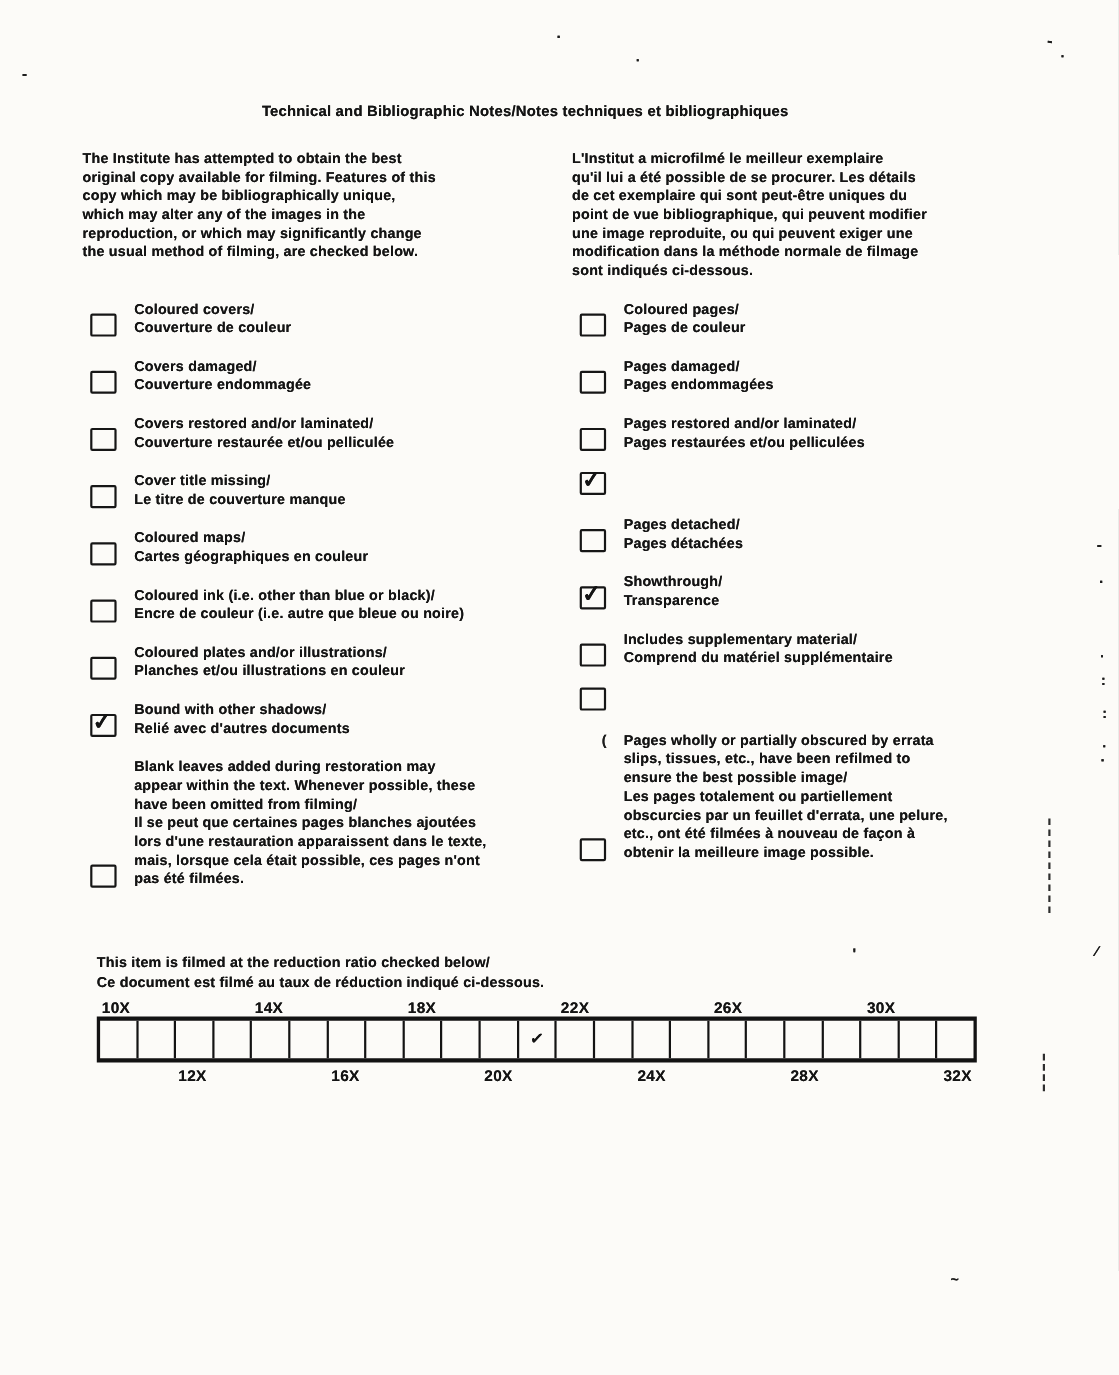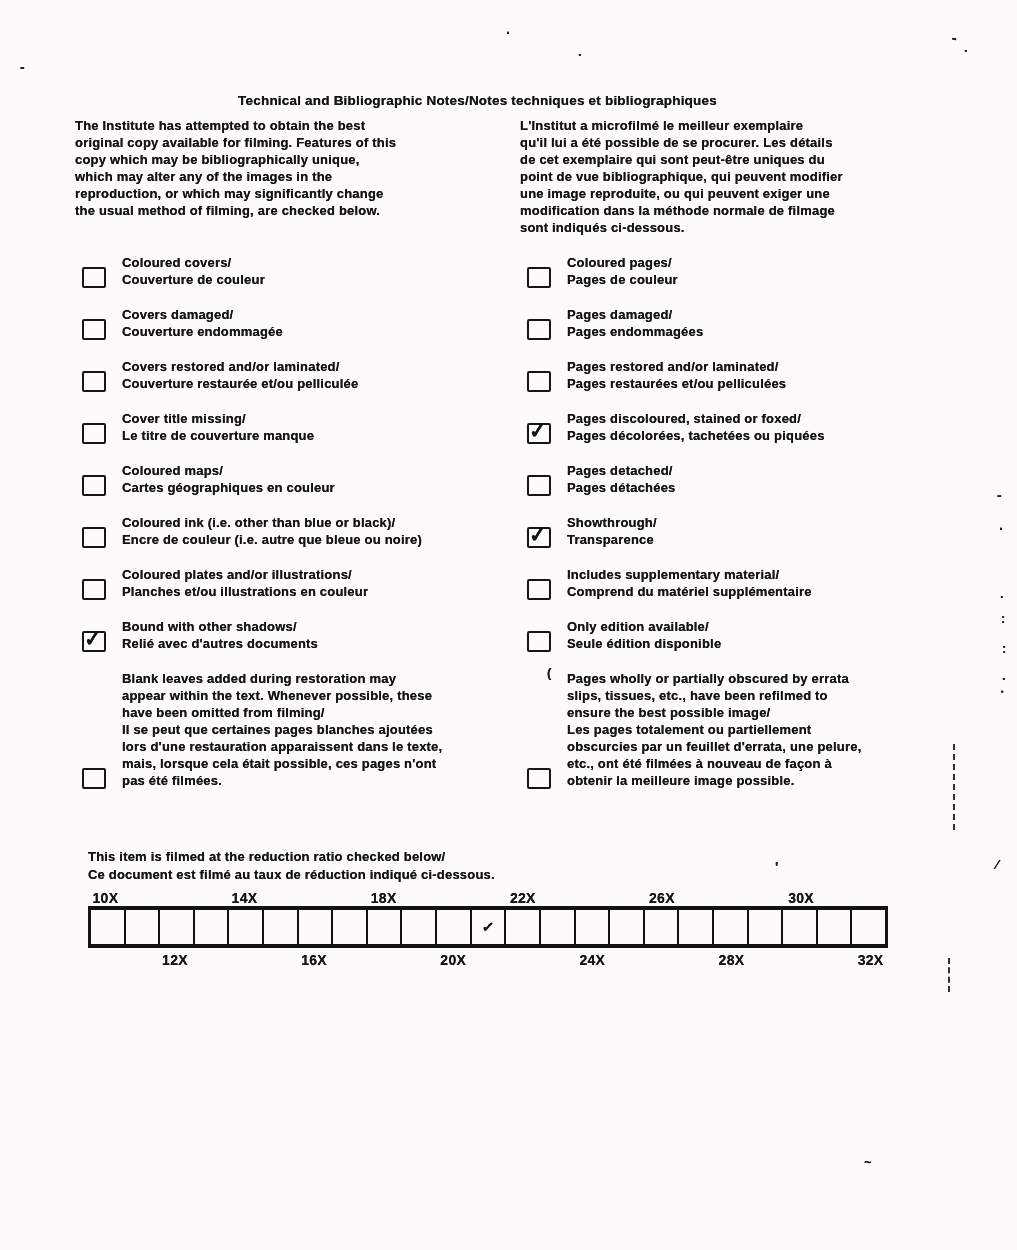--- a/index.html
+++ b/index.html
@@ -16,21 +16,21 @@
     color:#141414;
     text-shadow:0 0 .4px rgba(0,0,0,.85);
   }
   .title{
     width:805px;
     text-align:center;
     font-size:13.5px;
     line-height:17px;
     letter-spacing:.2px;
   }
-  .intro-row{display:flex;gap:15px;margin-top:8px;}
+  .intro-row{display:flex;gap:15px;margin-top:26px;}
   .intro{
     width:430px;
     font-size:13px;line-height:17px;
     letter-spacing:.2px;
     white-space:pre-line;
   }
   .cols{display:flex;gap:15px;margin-top:18px;}
   .col{width:430px;}
   .item{display:flex;align-items:flex-end;margin-bottom:18px;padding-left:7px;}
   .cb{
@@ -170,44 +170,40 @@
         </div>
         <div class="item">
           <span class="cb"></span>
           <div class="lb">Pages restored and/or laminated/
 Pages restaurées et/ou pelliculées</div>
         </div>
         <div class="item">
           <span class="cb">
             <span class="ck">✓</span>
           </span>
-          <div class="lb">Pages discoloured, stained or foxed/
-Pages décolorées, tachetées ou piquées</div>
         </div>
         <div class="item">
           <span class="cb"></span>
           <div class="lb">Pages detached/
 Pages détachées</div>
         </div>
         <div class="item">
           <span class="cb">
             <span class="ck">✓</span>
           </span>
           <div class="lb">Showthrough/
 Transparence</div>
         </div>
         <div class="item">
           <span class="cb"></span>
           <div class="lb">Includes supplementary material/
 Comprend du matériel supplémentaire</div>
         </div>
         <div class="item">
           <span class="cb"></span>
-          <div class="lb">Only edition available/
-Seule édition disponible</div>
         </div>
         <div class="item">
           <span class="cb"></span>
           <div class="lb">Pages wholly or partially obscured by errata
 slips, tissues, etc., have been refilmed to
 ensure the best possible image/
 Les pages totalement ou partiellement
 obscurcies par un feuillet d'errata, une pelure,
 etc., ont été filmées à nouveau de façon à
 obtenir la meilleure image possible.</div>

